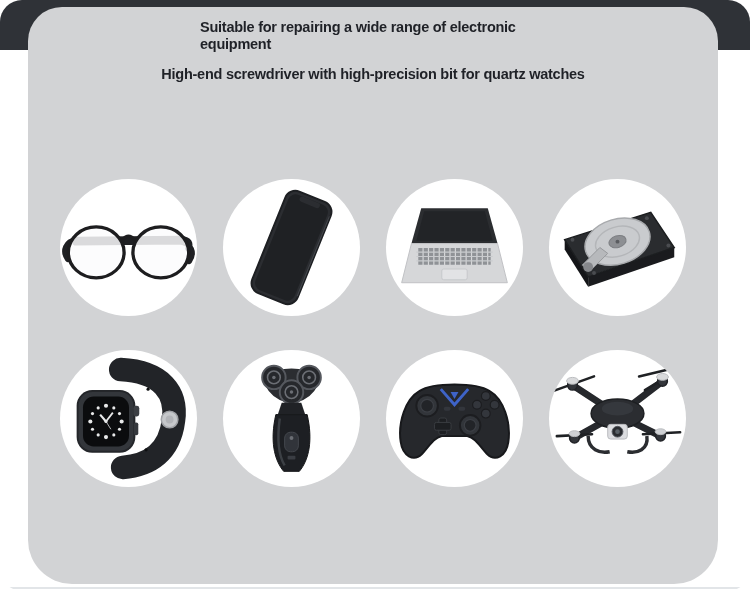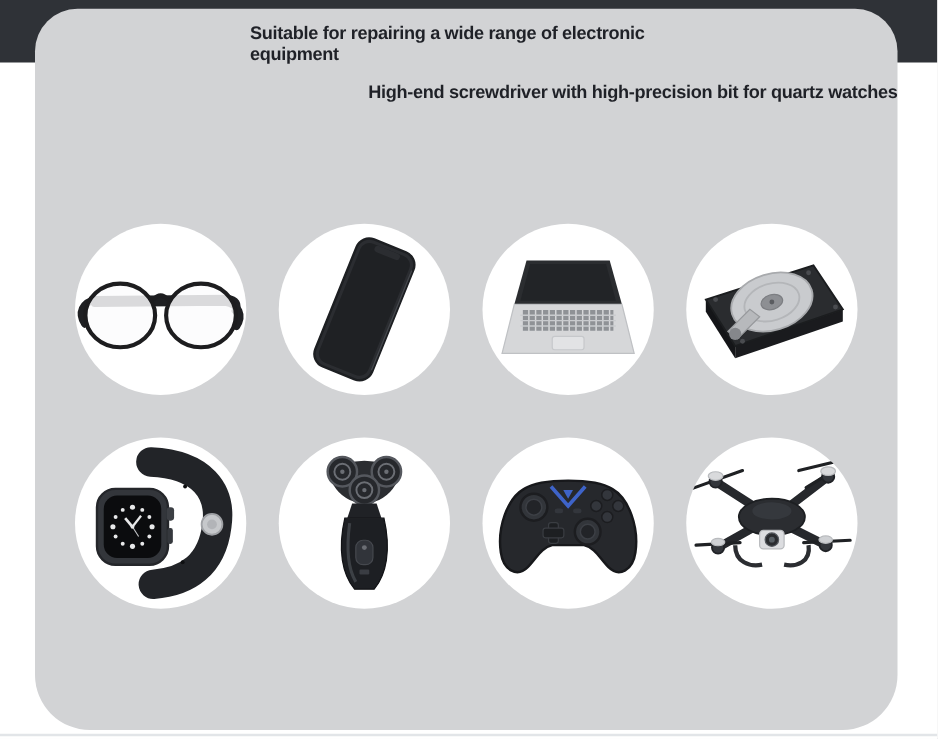--- a/index.html
+++ b/index.html
@@ -5,34 +5,35 @@
   :root{
     --page-bg:#ffffff; --top-band:#2f3237; --card-bg:#d2d3d5;
     --text-color:#1f2127; --circle-bg:#ffffff; --bottom-line:#e2e5e8;
   }
   *{margin:0;padding:0;box-sizing:border-box;}
   html,body{background:#fff;}
   .stage{
     position:relative;width:750px;height:591px;overflow:hidden;
     background:var(--page-bg);
     font-family:"Liberation Sans","DejaVu Sans",sans-serif;
+    border-radius:22px;
   }
   .top-band{position:absolute;top:0;left:0;width:750px;height:50px;background:var(--top-band);}
   .card{
     position:absolute;left:28px;top:7px;width:690px;height:577px;
     background:var(--card-bg);
     border-radius:34px 34px 44px 44px;
   }
   .bottom-line{position:absolute;left:0;top:587px;width:750px;height:2px;background:var(--bottom-line);}
   .headings{position:absolute;top:12px;left:0;width:690px;color:var(--text-color);}
   .h1,.h2,.h3{
     font-weight:700;font-size:14.5px;line-height:17px;letter-spacing:-0.25px;color:var(--text-color);
   }
   .h1{width:370px;margin-left:172px;text-align:left;}
-  .h2{margin-top:13px;text-align:right;}
+  .h2{margin-top:13px;text-align:center;}
   .h3{max-width:620px;margin:12px auto 0 auto;text-align:center;}
   .grid{position:absolute;top:172px;left:0;width:690px;display:flex;flex-direction:column;gap:34px;}
   .row{display:flex;justify-content:center;gap:26px;}
   .device{
     width:137px;height:137px;border-radius:50%;background:var(--circle-bg);
     display:flex;align-items:center;justify-content:center;overflow:hidden;flex:0 0 auto;
   }
   .device svg{width:137px;height:137px;display:block;}
 </style>
 </head>

